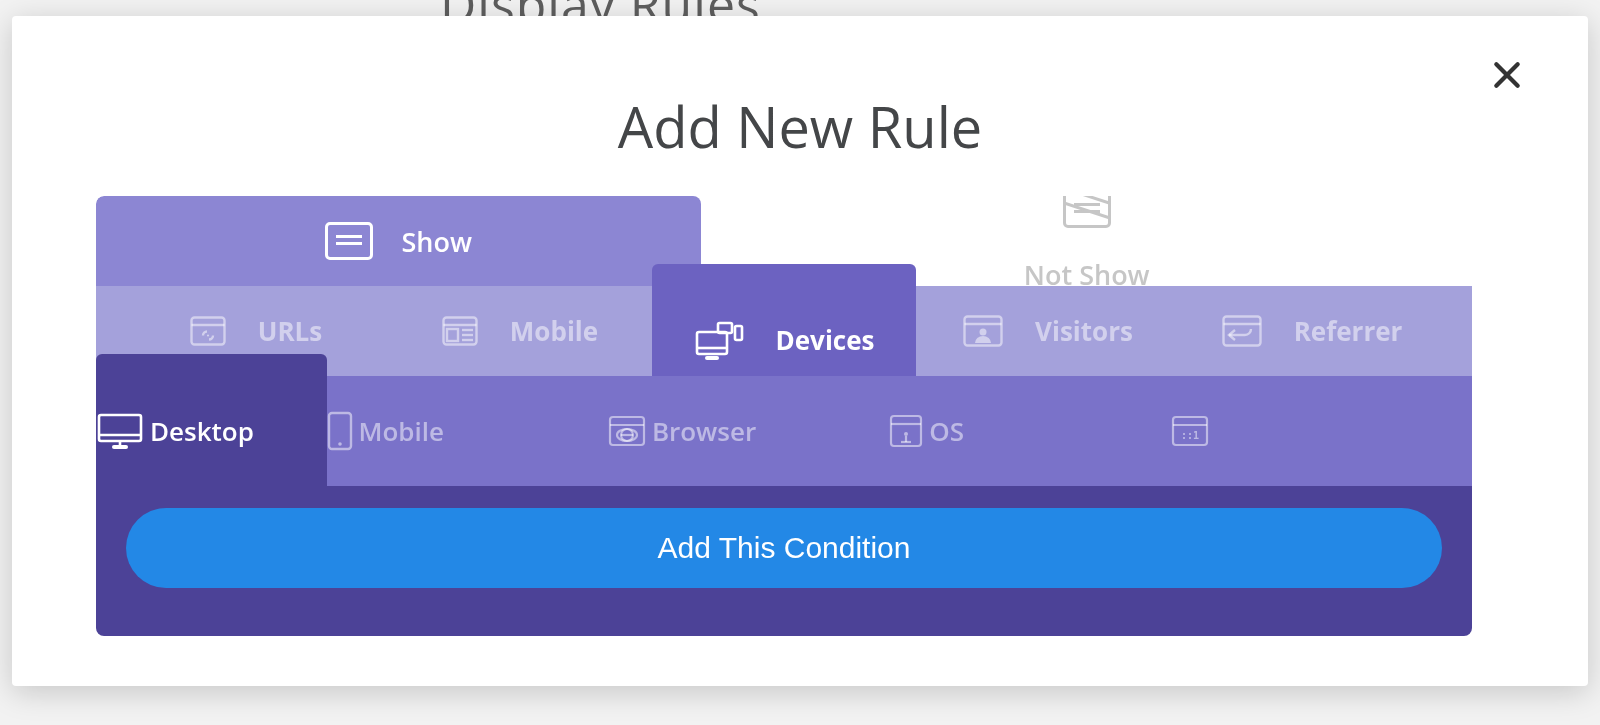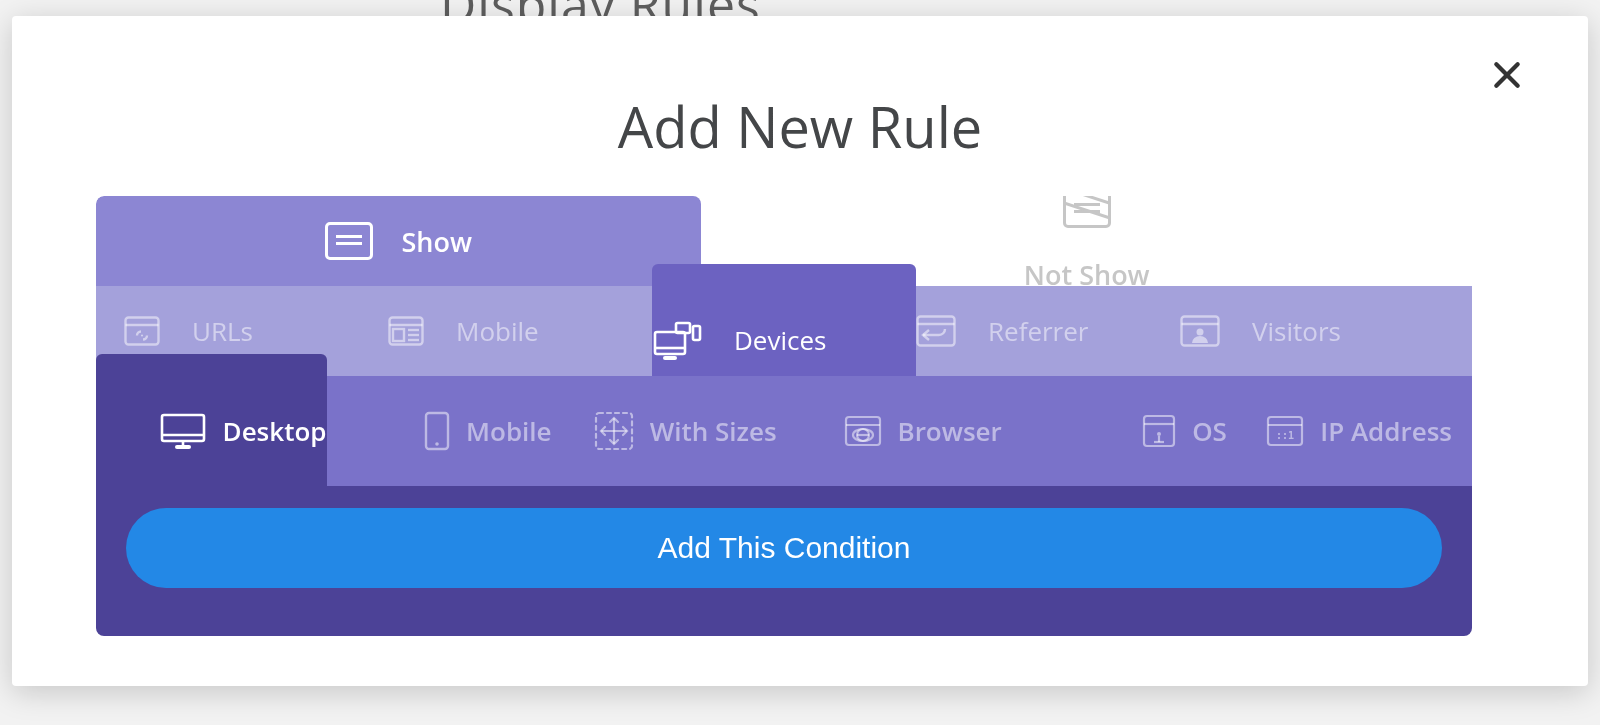--- a/index.html
+++ b/index.html
@@ -95,24 +95,25 @@
     display: flex;
     height: 90px;
     background: #a4a1db;
     align-items: stretch;
     padding: 0 28px;
   }
   .cat-tab {
     flex: 1;
     display: flex;
     align-items: center;
+    justify-content: center;
     gap: 32px;
     color: rgba(255,255,255,0.5);
     font-size: 26px;
-    font-weight: 400;
+    font-weight: 700;
     cursor: pointer;
     border-top-left-radius: 6px;
     border-top-right-radius: 6px;
   }
   .cat-tab.active {
     background: #6c62c1;
     color: #ffffff;
     position: relative;
     margin-top: -22px;
     padding-top: 40px;
@@ -123,22 +124,22 @@
     display: flex;
     height: 110px;
     background: #7a72c9;
     align-items: stretch;
     padding-right: 20px;
   }
   .sub-tab {
     flex: 1;
     display: flex;
     align-items: center;
-    justify-content: flex-end;
-    gap: 16px;
+    justify-content: flex-start;
+    gap: 6px;
     color: rgba(255,255,255,0.5);
     font-size: 26px;
     font-weight: 600;
     cursor: pointer;
     border-top-left-radius: 6px;
     border-top-right-radius: 6px;
   }
   .sub-tab.active {
     background: #4c4297;
     color: #ffffff;
@@ -265,37 +266,37 @@
           </svg>
         </span>
         <span>Devices</span>
       </div>
 
       <div class="cat-tab">
         <span class="ic">
           <svg width="40" height="32" viewBox="0 0 40 32" fill="none" stroke="currentColor" stroke-width="2.4">
             <rect x="1.5" y="1.5" width="37" height="29" rx="3"></rect>
             <line x1="1.5" y1="9" x2="38.5" y2="9"></line>
-            <path d="M13 25 l-6 -5 l6 -5"></path>
-            <path d="M7 20 h16 a6 6 0 0 0 6 -6"></path>
-          </svg>
-        </span>
-        <span>Referrer</span>
+            <circle cx="20" cy="17" r="3.5" fill="currentColor" stroke="none"></circle>
+            <path d="M12 28 a8 7 0 0 1 16 0 Z" fill="currentColor" stroke="none"></path>
+          </svg>
+        </span>
+        <span>Visitors</span>
       </div>
 
       <div class="cat-tab">
         <span class="ic">
           <svg width="40" height="32" viewBox="0 0 40 32" fill="none" stroke="currentColor" stroke-width="2.4">
             <rect x="1.5" y="1.5" width="37" height="29" rx="3"></rect>
             <line x1="1.5" y1="9" x2="38.5" y2="9"></line>
-            <circle cx="20" cy="17" r="3.5" fill="currentColor" stroke="none"></circle>
-            <path d="M12 28 a8 7 0 0 1 16 0 Z" fill="currentColor" stroke="none"></path>
-          </svg>
-        </span>
-        <span>Visitors</span>
+            <path d="M13 25 l-6 -5 l6 -5"></path>
+            <path d="M7 20 h16 a6 6 0 0 0 6 -6"></path>
+          </svg>
+        </span>
+        <span>Referrer</span>
       </div>
 
     </div>
 
     <div class="row-sub">
       <div class="sub-tab active">
         <span class="ic">
           <svg width="48" height="40" viewBox="0 0 48 40" fill="none" stroke="currentColor" stroke-width="2.6">
             <rect x="3" y="4" width="42" height="26" rx="2"></rect>
             <line x1="3" y1="24" x2="45" y2="24"></line>
@@ -309,34 +310,20 @@
       <div class="sub-tab">
         <span class="ic">
           <svg width="26" height="40" viewBox="0 0 26 40" fill="none" stroke="currentColor" stroke-width="2.4">
             <rect x="2" y="2" width="22" height="36" rx="3"></rect>
             <circle cx="13" cy="33" r="1.8" fill="currentColor" stroke="none"></circle>
           </svg>
         </span>
         <span>Mobile</span>
       </div>
 
-      <div class="sub-tab">
-        <span class="ic">
-          <svg width="40" height="40" viewBox="0 0 40 40" fill="none" stroke="currentColor" stroke-width="2.2" stroke-linecap="round">
-            <rect x="2" y="2" width="36" height="36" rx="3" stroke-dasharray="4 4"></rect>
-            <line x1="20" y1="8" x2="20" y2="32"></line>
-            <line x1="8" y1="20" x2="32" y2="20"></line>
-            <polyline points="16,11 20,7 24,11"></polyline>
-            <polyline points="16,29 20,33 24,29"></polyline>
-            <polyline points="11,16 7,20 11,24"></polyline>
-            <polyline points="29,16 33,20 29,24"></polyline>
-          </svg>
-        </span>
-        <span>With Sizes</span>
-      </div>
 
       <div class="sub-tab">
         <span class="ic">
           <svg width="38" height="32" viewBox="0 0 38 32" fill="none" stroke="currentColor" stroke-width="2.2">
             <rect x="2" y="2" width="34" height="28" rx="3"></rect>
             <line x1="2" y1="10" x2="36" y2="10"></line>
             <circle cx="19" cy="20" r="6"></circle>
             <line x1="13" y1="20" x2="25" y2="20"></line>
             <path d="M19 14 a10 6 0 0 1 0 12 a10 6 0 0 1 0 -12"></path>
           </svg>
@@ -358,21 +345,20 @@
       </div>
 
       <div class="sub-tab">
         <span class="ic">
           <svg width="38" height="32" viewBox="0 0 38 32" fill="none" stroke="currentColor" stroke-width="2.2">
             <rect x="2" y="2" width="34" height="28" rx="3"></rect>
             <line x1="2" y1="10" x2="36" y2="10"></line>
             <text x="19" y="24" text-anchor="middle" font-size="10" fill="currentColor" stroke="none" font-family="monospace">::1</text>
           </svg>
         </span>
-        <span>IP Address</span>
       </div>
     </div>
 
     <div class="row-action">
       <button class="add-btn">Add This Condition</button>
     </div>
 
   </div>
 </div>
 

